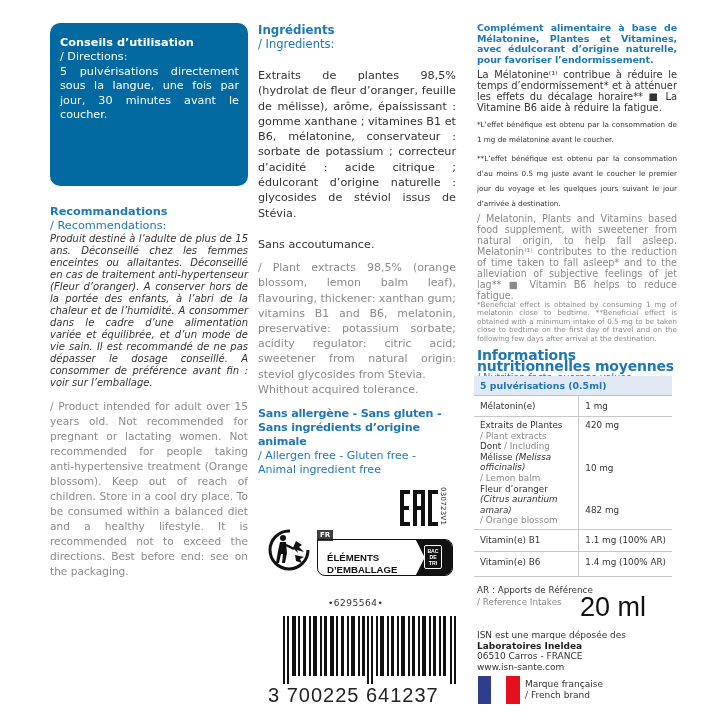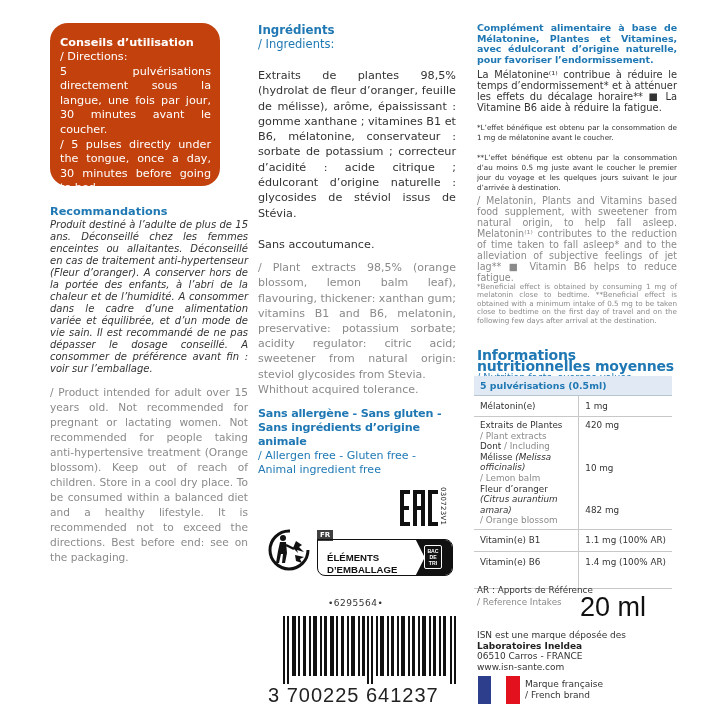--- a/index.html
+++ b/index.html
@@ -1,21 +1,21 @@
 <!DOCTYPE html>
 <html><head>
 <meta charset="utf-8">
 <style>
   * { margin: 0; padding: 0; box-sizing: border-box; }
   html, body { width: 720px; height: 720px; background: #ffffff; overflow: hidden; }
   body { font-family: "DejaVu Sans", sans-serif; color: #333333; position: relative; }
   .just { text-align: justify; }
   .directions-box {
-    position: absolute; left: 50px; top: 23px; width: 170px; height: 163px;
-    background: #c2410c; border-radius: 18px; color: #ffffff;
+    position: absolute; left: 50px; top: 23px; width: 198px; height: 163px;
+    background: #0369a1; border-radius: 10px; color: #ffffff;
     padding: 12px 9px 0 10px;
   }
   .directions-box .title { font-weight: bold; font-size: 11.3px; line-height: 15px; }
   .directions-box .p { font-size: 11.2px; line-height: 14.6px; }
 
   .h-blue { color: #1f78b4; font-weight: bold; }
   .sub-blue { color: #1f78b4; }
 
   .reco { position: absolute; left: 50px; top: 205px; width: 198px; }
   .reco .h { font-size: 11.3px; line-height: 14px; }
@@ -44,21 +44,21 @@
   .emb .bin { position: absolute; right: 10px; top: 5px; width: 18px; height: 24px; border: 1.5px solid #fff; border-radius: 2px; color: #fff; font-size: 5.2px; line-height: 6px; text-align: center; font-weight: bold; padding-top: 2px; font-family: "Liberation Sans", sans-serif; }
 
   .code-small { position: absolute; left: 328px; top: 598px; font-size: 9px; color: #333; letter-spacing: 0.5px; }
   .barcode { position: absolute; left: 283px; top: 616px; width: 175px; height: 68px; }
   .barcode-num { position: absolute; left: 268px; top: 684px; font-family: "Liberation Sans", sans-serif; font-size: 20px; letter-spacing: 1px; color: #222; line-height: 22px; }
 
   
   .c3 { position: absolute; left: 477px; top: 23px; width: 200px; }
   .c3 .h { font-size: 9.5px; line-height: 10.5px; color: #1f78b4; font-weight: bold; text-align: justify; letter-spacing: -0.1px; }
   .c3 .fr { font-size: 9.9px; line-height: 11px; color: #333; margin-top: 4px; }
-  .c3 .note { font-size: 7.2px; line-height: 10px; color: #333; margin-top: 10px; }
+  .c3 .note { font-size: 7.2px; line-height: 15px; color: #333; margin-top: 4px; }
   .c3 .en { font-size: 9.6px; line-height: 11px; color: #8a8a8a; margin-top: 2px; }
   .c3 .note-en { font-size: 7.2px; line-height: 8.4px; color: #8a8a8a; }
 
   .nut-h { position: absolute; left: 477px; top: 350px; width: 200px; }
   .nut-h .h { font-size: 14px; line-height: 11px; color: #1f78b4; font-weight: bold; letter-spacing: -0.2px; }
   .nut-h .s { font-size: 9.6px; line-height: 12px; color: #1f78b4; }
 
   table.nut { position: absolute; left: 474px; top: 376px; width: 198px; border-collapse: collapse; font-size: 8.8px; color: #333; }
   table.nut th { background: #e1eaf4; color: #1f78b4; text-align: left; font-weight: bold; font-size: 9.4px; padding: 3px 6px; height: 19px; border-bottom: 1.5px solid #b8c4d0; }
   table.nut td { border-bottom: 1.2px solid #c8c8c8; padding: 3px 6px; vertical-align: top; line-height: 10.6px; }
@@ -75,25 +75,25 @@
   .flag span { flex: 1; }
   .madein { position: absolute; left: 525px; top: 679px; font-size: 9px; line-height: 10.8px; color: #333; }
 </style>
 </head>
 <body>
 
 <div class="directions-box">
   <div class="title">Conseils d’utilisation</div>
   <div class="p">/ Directions:</div>
   <div class="p just">5 pulvérisations directement sous la langue, une fois par jour, 30 minutes avant le coucher.</div>
-  <div class="p just">/ 5 pulses directly under the tongue, once a day, 30 minutes before going to bed.</div>
 </div>
 
 <div class="reco">
   <div class="h h-blue">Recommandations</div>
+  <div class="h sub-blue">/ Recommendations:</div>
   <div class="fr just">Produit destiné à l’adulte de plus de 15 ans. Déconseillé chez les femmes enceintes ou allaitantes. Déconseillé en cas de traitement anti-hypertenseur (Fleur d’oranger). A conserver hors de la portée des enfants, à l’abri de la chaleur et de l’humidité. A consommer dans le cadre d’une alimentation variée et équilibrée, et d’un mode de vie sain. Il est recommandé de ne pas dépasser le dosage conseillé. A consommer de préférence avant fin : voir sur l’emballage.</div>
   <div class="en just">/ Product intended for adult over 15 years old. Not recommended for pregnant or lactating women. Not recommended for people taking anti-hypertensive treatment (Orange blossom). Keep out of reach of children. Store in a cool dry place. To be consumed within a balanced diet and a healthy lifestyle. It is recommended not to exceed the directions. Best before end: see on the packaging.</div>
 </div>
 
 <div class="ingr">
   <div class="h h-blue">Ingrédients</div>
   <div class="sub sub-blue">/ Ingredients:</div>
   <div class="fr just">Extraits de plantes 98,5% (hydrolat de fleur d’oranger, feuille de mélisse), arôme, épaississant : gomme xanthane ; vitamines B1 et B6, mélatonine, conservateur : sorbate de potassium ; correcteur d’acidité : acide citrique ; édulcorant d’origine naturelle : glycosides de stéviol issus de Stévia.</div>
   <div class="fr">Sans accoutumance.</div>
   <div class="en just">/ Plant extracts 98,5% (orange blossom, lemon balm leaf), flavouring, thickener: xanthan gum; vitamins B1 and B6, melatonin, preservative: potassium sorbate; acidity regulator: citric acid; sweetener from natural origin: steviol glycosides from Stevia.</div>
@@ -223,21 +223,21 @@
       <div style="margin-top:11px">10 mg</div>
       <div style="height:21px"></div>
       <div style="margin-top:11px">482 mg</div>
     </td>
   </tr>
   <tr>
     <td style="padding-top:5px;padding-bottom:5px">Vitamin(e) B1</td>
     <td class="v" style="padding-top:5px;padding-bottom:5px;white-space:nowrap">1.1 mg (100% AR)</td>
   </tr>
   <tr>
-    <td style="padding-top:5px;padding-bottom:21px">Vitamin(e) B6</td>
+    <td style="padding-top:5px;padding-bottom:9px">Vitamin(e) B6</td>
     <td class="v" style="padding-top:5px;padding-bottom:5px;white-space:nowrap">1.4 mg (100% AR)</td>
   </tr>
 </tbody>
   </table>
 
 <div class="ar">
   <div>AR : Apports de Référence</div>
   <div class="gr">/ Reference Intakes</div>
 </div>
 <div class="vol">20 ml</div>

